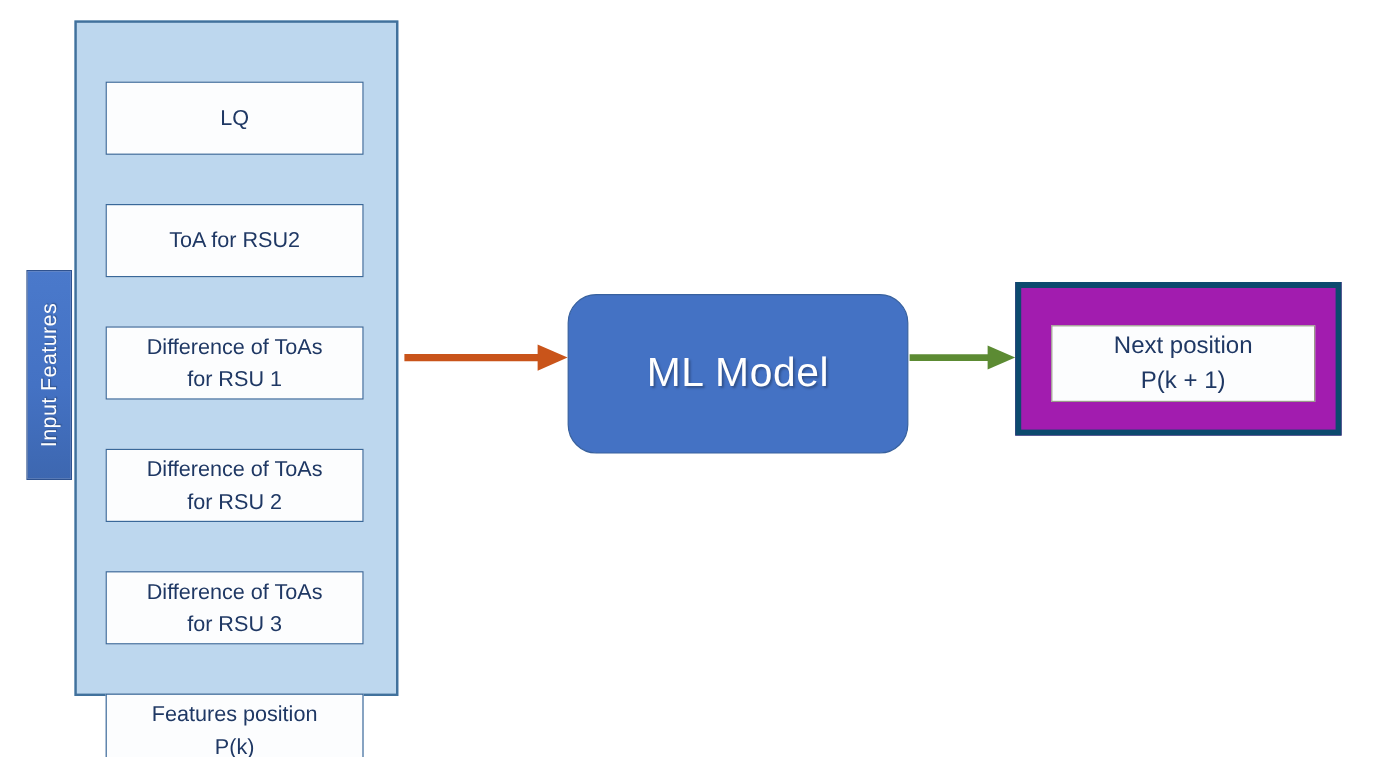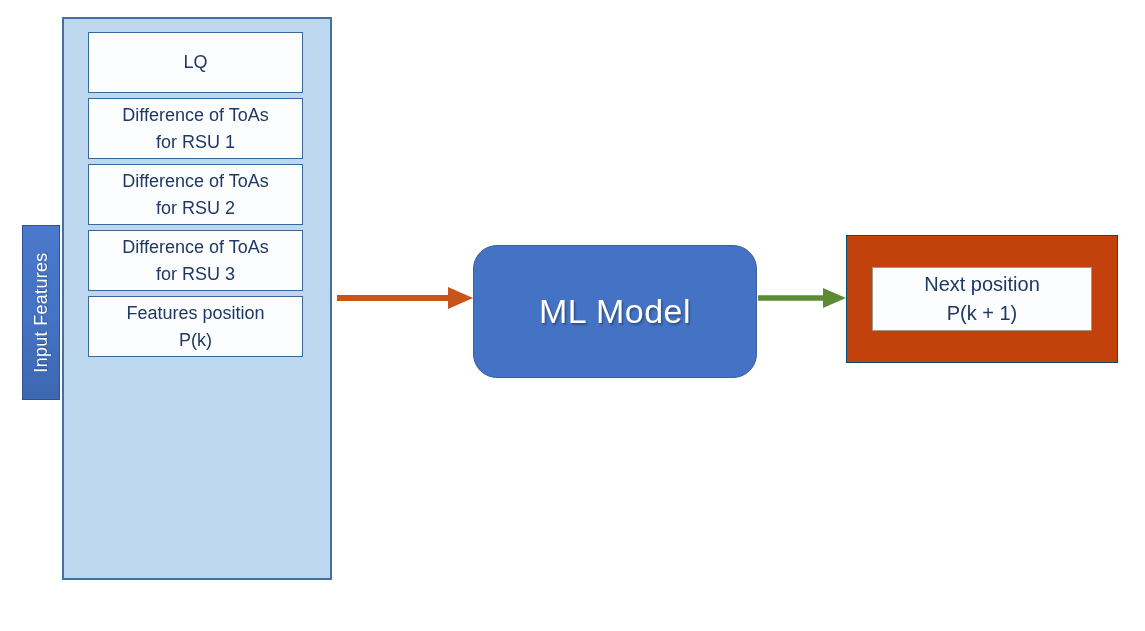--- a/index.html
+++ b/index.html
@@ -61,20 +61,21 @@
     border: 1px solid #3a6899;
     box-sizing: border-box;
     display: flex;
     align-items: center;
     justify-content: center;
     text-align: center;
     color: #1F3864;
     font-size: 18px;
     line-height: 1.5;
     white-space: pre-line;
+    margin-top: 36px;
   }
 
   
   .ml-box {
     position: absolute;
     left: 473px;
     top: 233px;
     width: 284px;
     height: 133px;
     background: #4472C4;
@@ -93,22 +94,22 @@
     text-shadow: 1.5px 1.5px 2px rgba(0,0,0,0.3);
   }
 
   
   .output-panel {
     position: absolute;
     left: 846px;
     top: 235px;
     width: 272px;
     height: 128px;
-    background: #c2410c;
-    border: 1px solid #0c4a6e;
+    background: #a21caf;
+    border: 5px solid #0c4a6e;
     box-sizing: border-box;
   }
   .output-inner {
     position: absolute;
     left: 25px;
     top: 31px;
     width: 220px;
     height: 64px;
     background: #FCFDFE;
     border: 1px solid #9a9a8a;
@@ -130,20 +131,21 @@
 <body>
 
 <div class="canvas">
 
   <div class="input-tab">
     <span class="vtext">Input Features</span>
   </div>
 
   <div class="input-panel">
     <div class="feature-box">LQ</div>
+    <div class="feature-box">ToA for RSU2</div>
     <div class="feature-box">Difference of ToAs
 for RSU 1</div>
     <div class="feature-box">Difference of ToAs
 for RSU 2</div>
     <div class="feature-box">Difference of ToAs
 for RSU 3</div>
     <div class="feature-box">Features position
 P(k)</div>
   </div>
 

